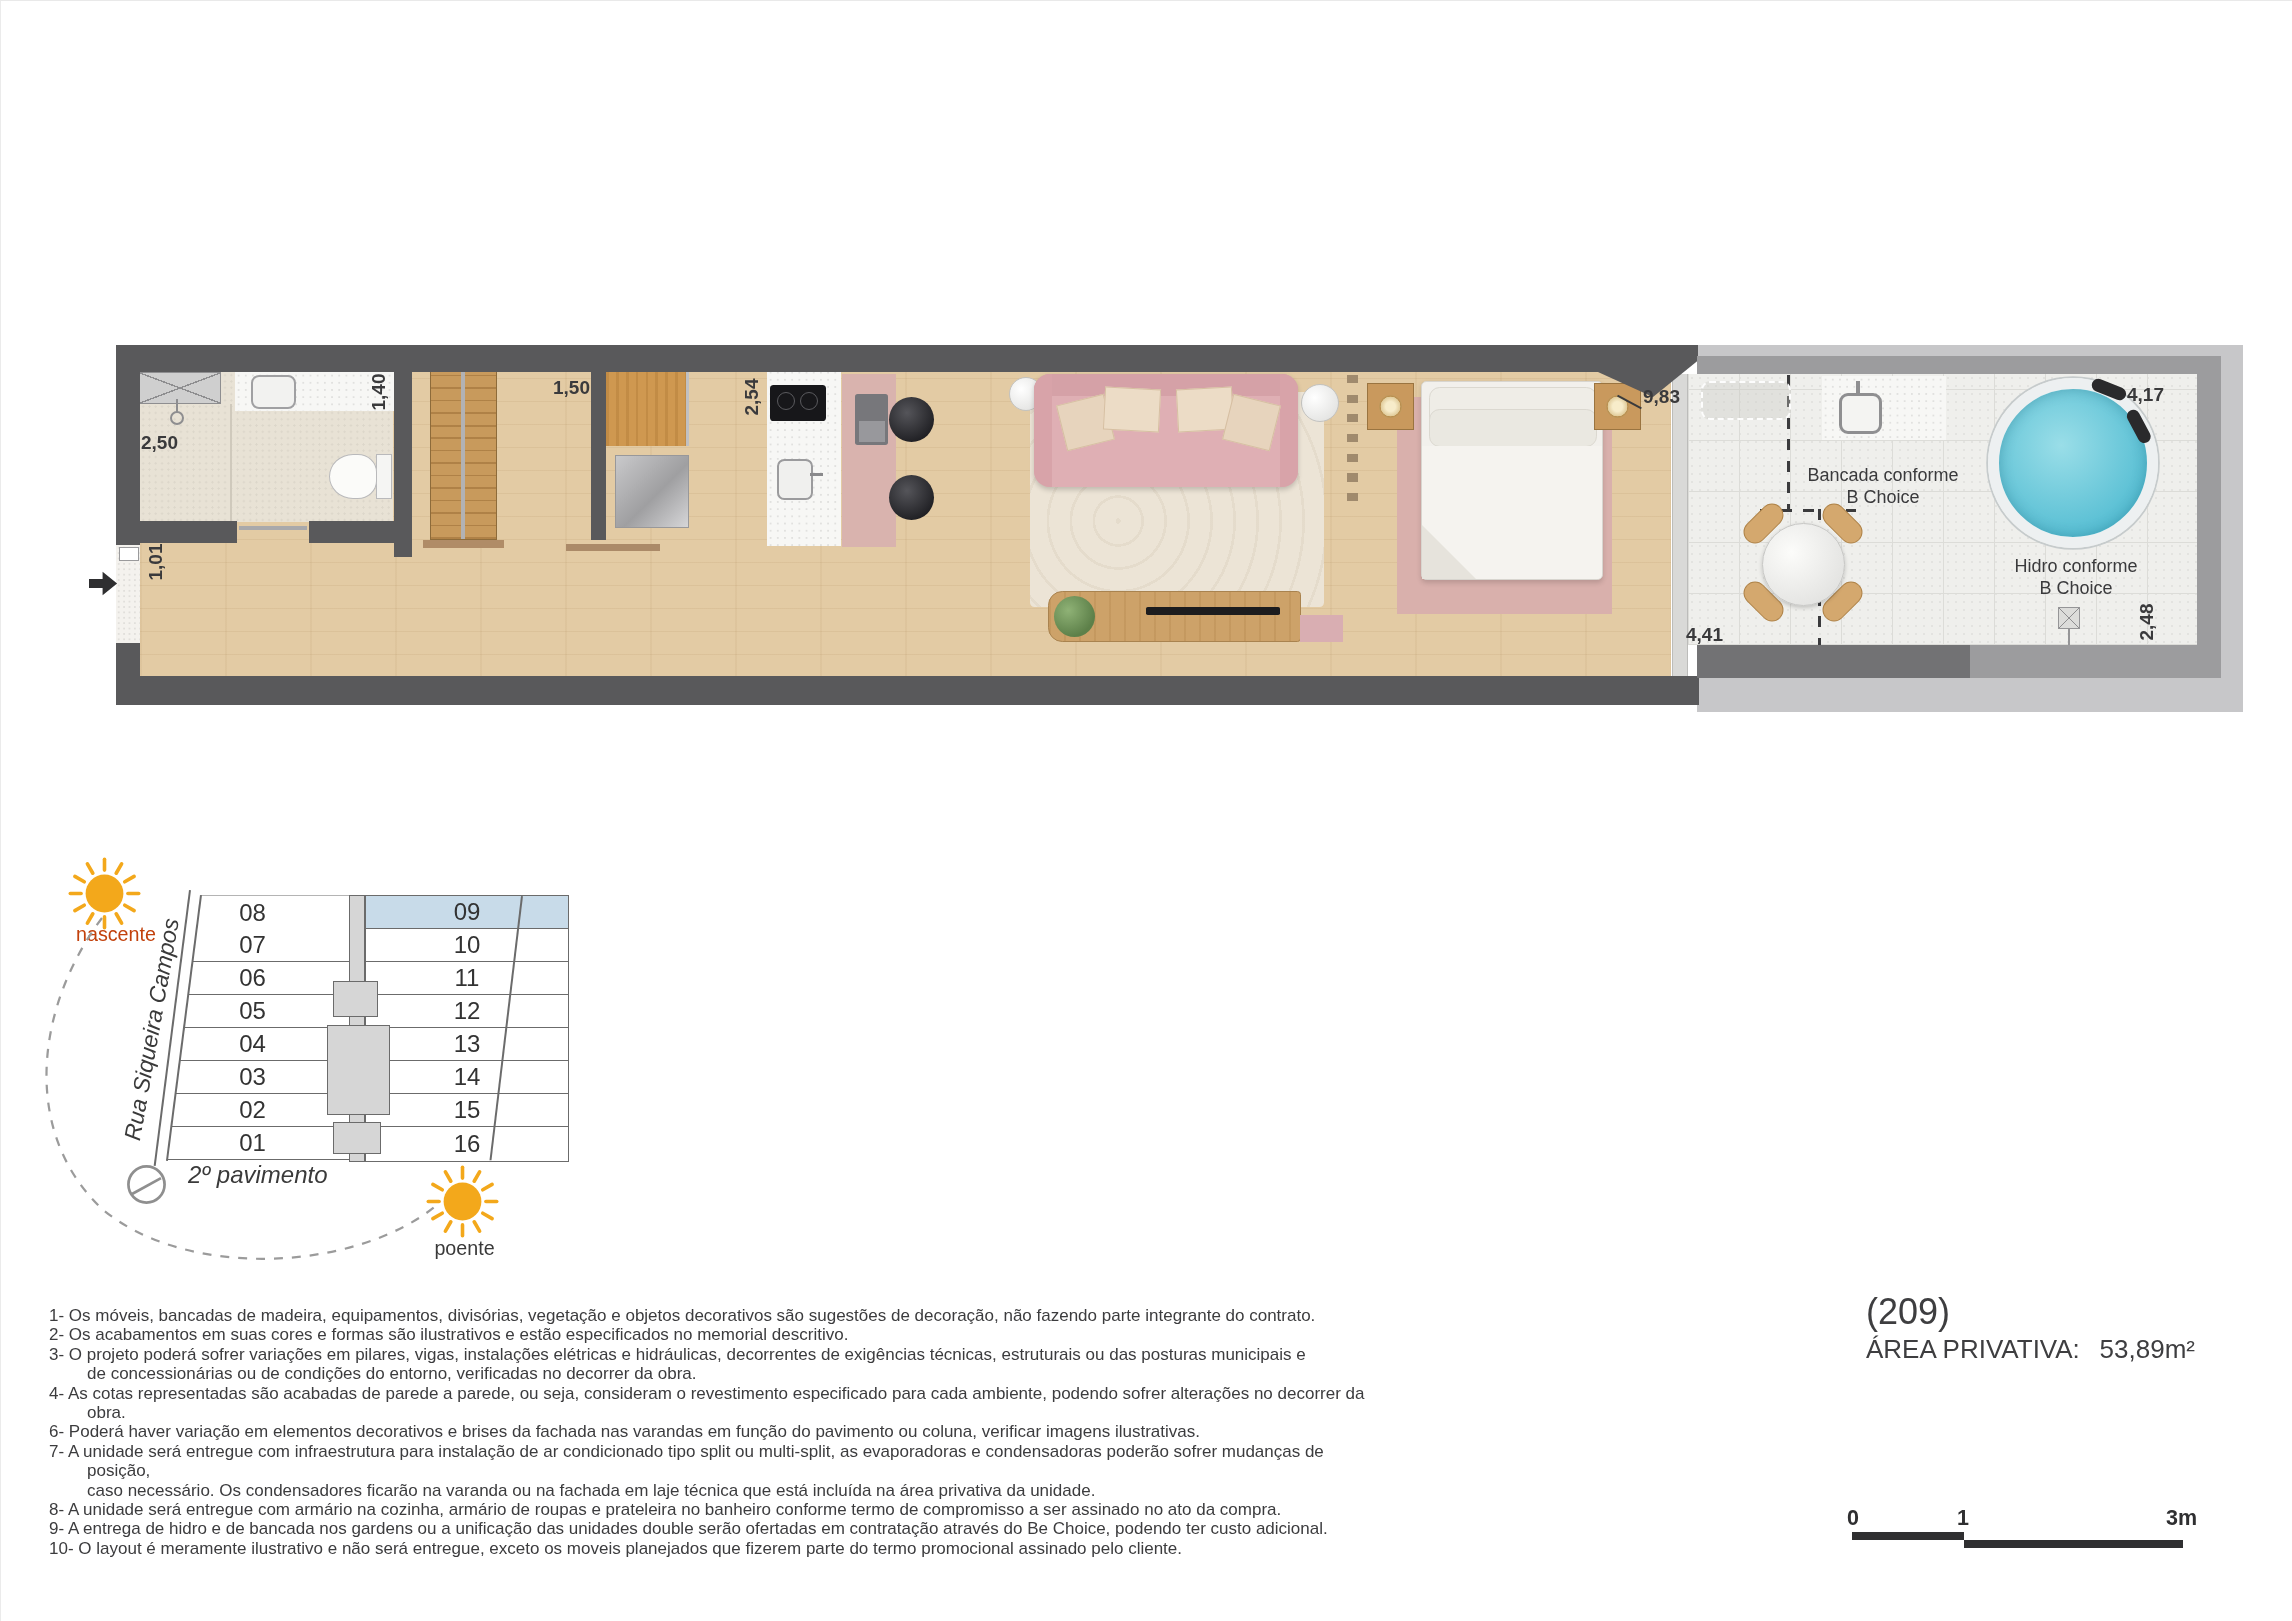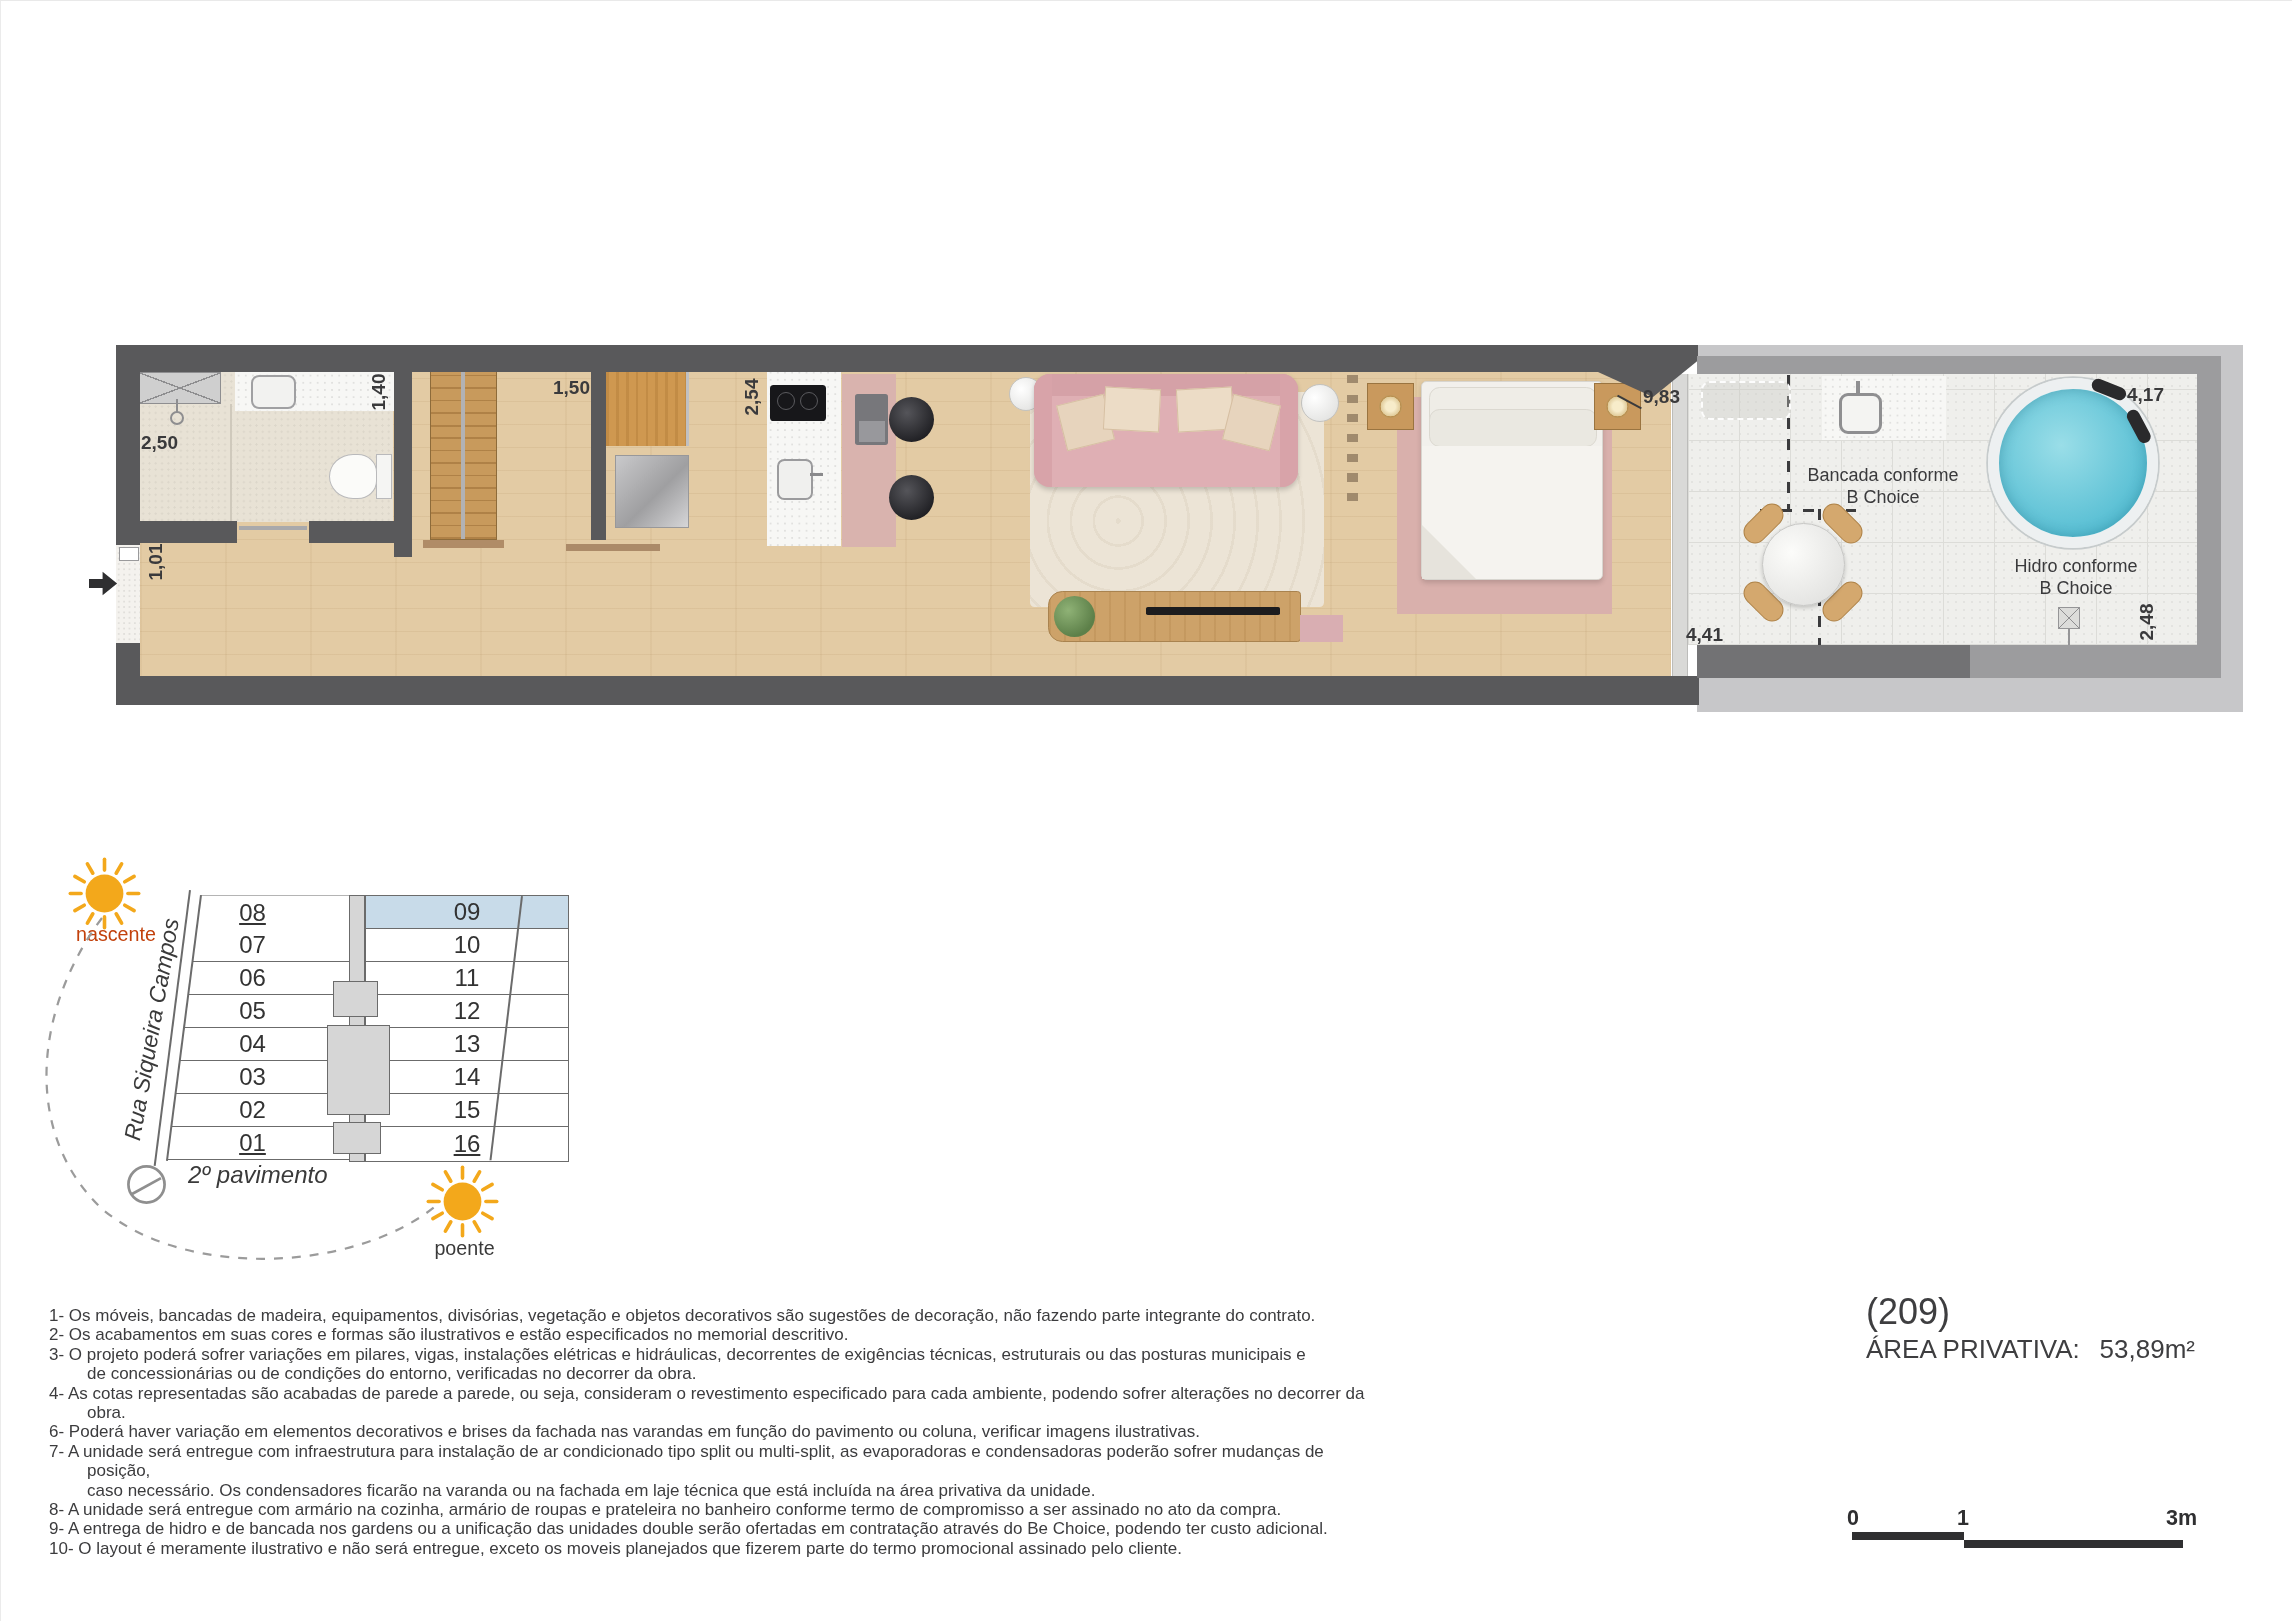--- a/index.html
+++ b/index.html
@@ -30,21 +30,21 @@
   .plabel{position:absolute;z-index:50;font-size:18px;color:#3a3a3c;text-align:center;white-space:pre-line;line-height:21.5px;}
   .xcross{background-image:linear-gradient(to top right, transparent 48.8%, #8e8e90 48.8% 51.2%, transparent 51.2%),
                            linear-gradient(to bottom right, transparent 48.8%, #8e8e90 48.8% 51.2%, transparent 51.2%);}
   .dashv{background-image:repeating-linear-gradient(180deg,#3b3b3d 0 10.7px, transparent 10.7px 21.5px);}
   .dashh{background-image:repeating-linear-gradient(90deg,#3b3b3d 0 10.7px, transparent 10.7px 21.5px);}
   
   #keyplan{position:absolute;left:107px;top:882px;width:519px;height:385px;}
   .kcol{position:absolute;border:1.8px solid #6b6b6b;box-sizing:border-box;background:#fff;}
   .krow{height:33px;box-sizing:border-box;border-bottom:1.8px solid #6b6b6b;display:flex;align-items:center;justify-content:center;
         font-size:24px;color:#333;}
-  .krow:last-child{border-bottom:none;text-decoration:underline;}
+  .krow:last-child{border-bottom:none;}
   .kcore{position:absolute;background:#d6d6d6;border:1.8px solid #6b6b6b;box-sizing:border-box;z-index:3;}
   .kline{position:absolute;background:#6b6b6b;z-index:4;}
   .ital{font-style:italic;color:#3a3a3a;}
   
   #notes{position:absolute;left:49px;top:1306px;width:1334px;font-size:17px;line-height:19.4px;color:#3c3c3e;}
   .note{padding-left:38px;text-indent:-38px;white-space:pre-line;}
   #titleblock{position:absolute;left:1866px;top:1292px;width:385px;color:#3e3e40;}
   #title-line1,#title-line2{font-size:36px;line-height:39px;}
   #area-line{font-size:26px;margin-top:2.7px;}
   .scalebar{position:absolute;background:#2f2f31;height:8px;z-index:5;}

